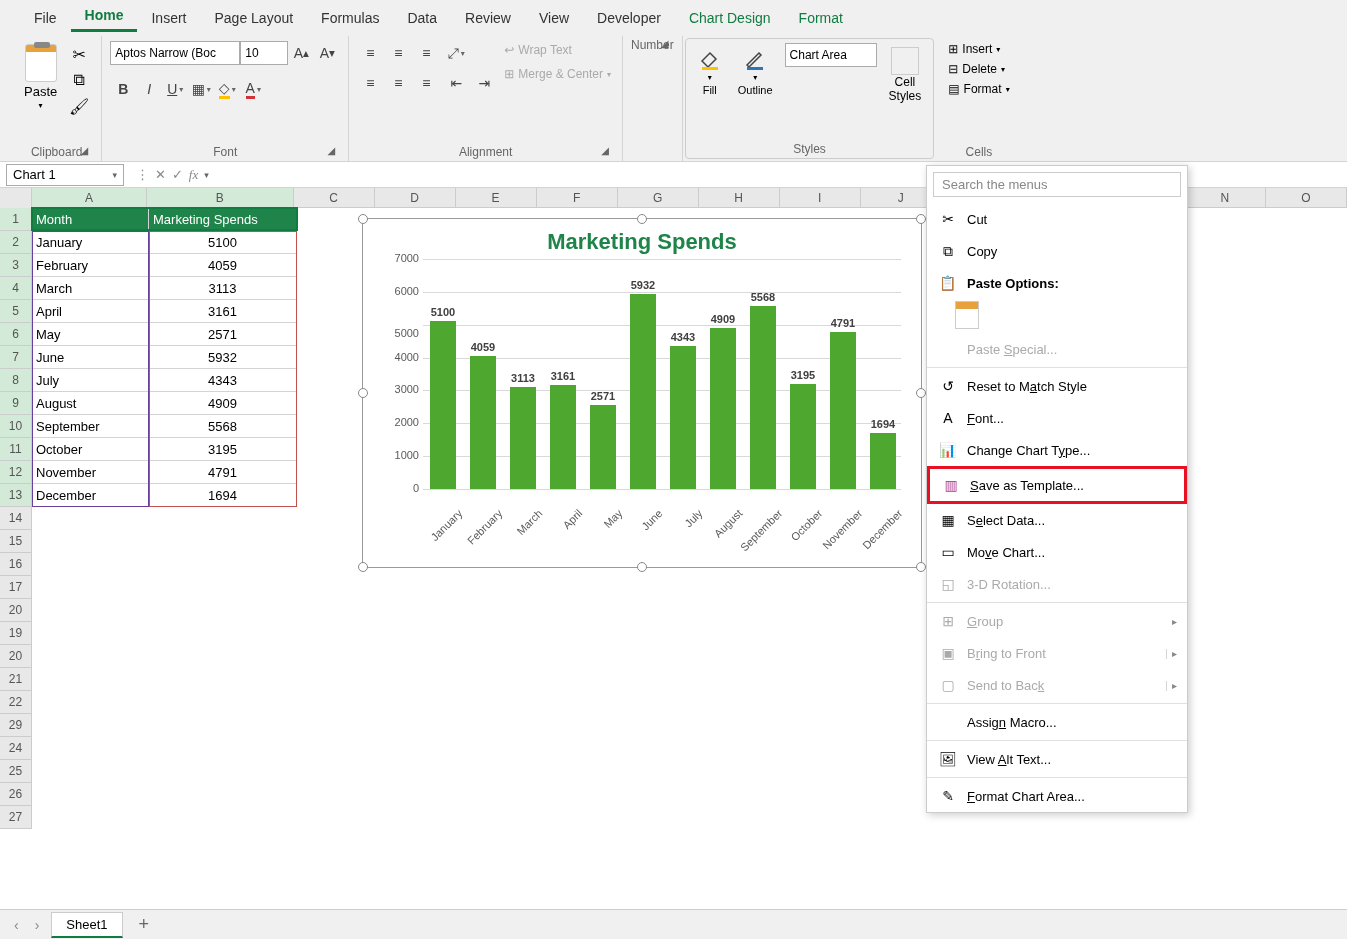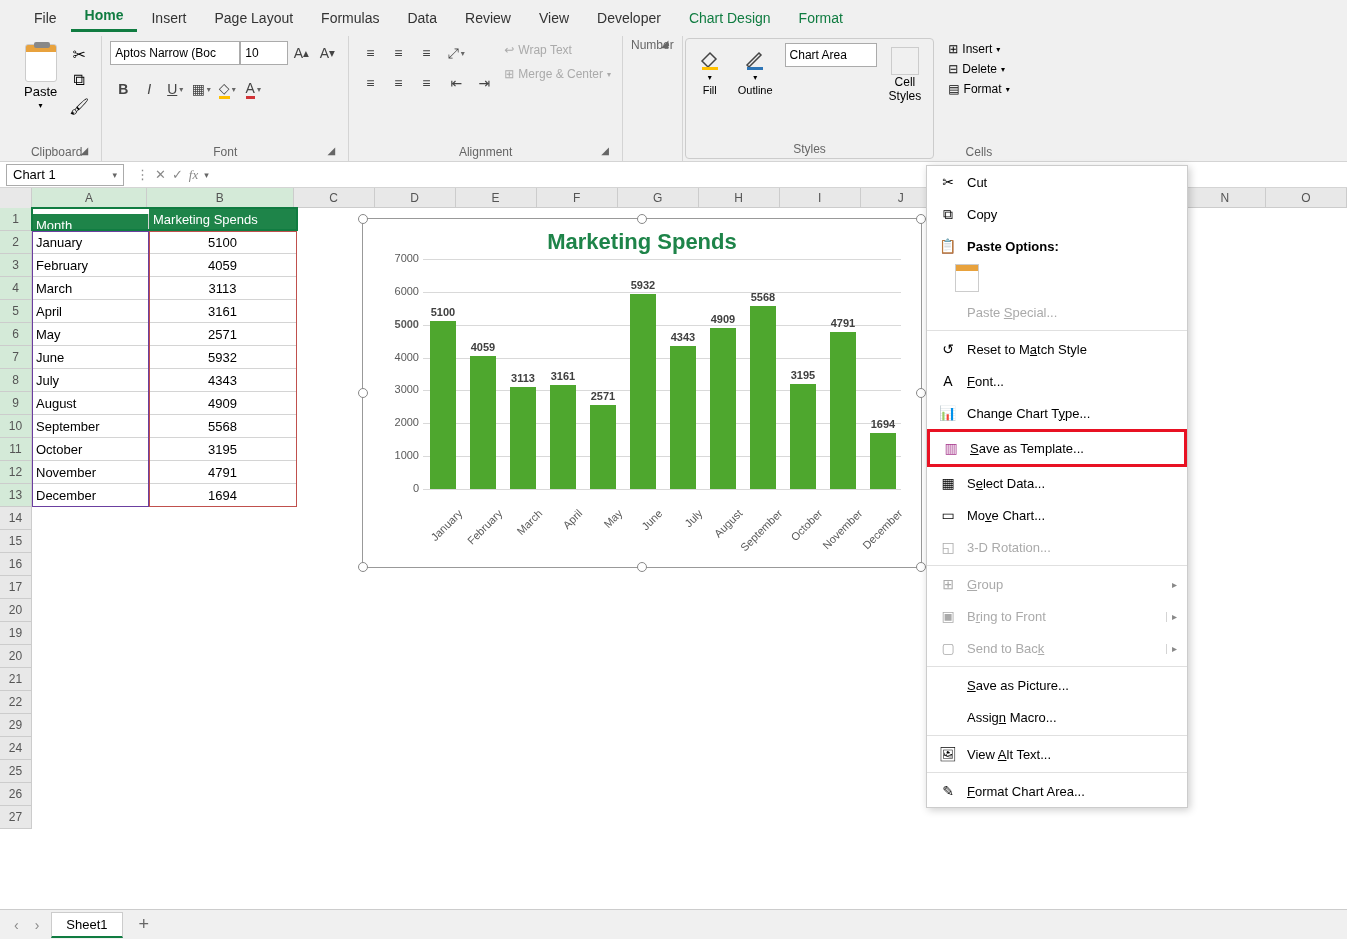--- a/index.html
+++ b/index.html
@@ -325,21 +325,21 @@
       <div class="row-h">20</div>
       <div class="row-h">21</div>
       <div class="row-h">22</div>
       <div class="row-h">29</div>
       <div class="row-h">24</div>
       <div class="row-h">25</div>
       <div class="row-h">26</div>
       <div class="row-h">27</div>
     </div>
   <div class="cells">
-      <div class="cell header" style="left: 0px; top: 0px; width: 117px; margin-top: 6px;">Month</div>
+      <div class="cell header" style="left: 0px; top: 0px; width: 117px;">Month</div>
       <div class="cell header" style="left: 117px; top: 0px; width: 148px;">Marketing Spends</div>
       <div class="cell" style="left: 0px; top: 23px; width: 117px;">January</div>
       <div class="cell num" style="left: 117px; top: 23px; width: 148px;">5100</div>
       <div class="cell" style="left: 0px; top: 46px; width: 117px;">February</div>
       <div class="cell num" style="left: 117px; top: 46px; width: 148px;">4059</div>
       <div class="cell" style="left: 0px; top: 69px; width: 117px;">March</div>
       <div class="cell num" style="left: 117px; top: 69px; width: 148px;">3113</div>
       <div class="cell" style="left: 0px; top: 92px; width: 117px;">April</div>
       <div class="cell num" style="left: 117px; top: 92px; width: 148px;">3161</div>
       <div class="cell" style="left: 0px; top: 115px; width: 117px;">May</div>
@@ -373,21 +373,21 @@
     <div class="chart-handle" style="left:-5px;top:50%;margin-top:-5px;"></div>
     <div class="chart-handle" style="right:-5px;top:50%;margin-top:-5px;"></div>
     <div class="chart-title">Marketing Spends</div>
     <div class="chart-plot">
       <div class="y-axis">
           <div class="y-tick" style="top: 223px;">0</div>
           <div class="y-tick" style="top: 190.143px;">1000</div>
           <div class="y-tick" style="top: 157.286px;">2000</div>
           <div class="y-tick" style="top: 124.429px;">3000</div>
           <div class="y-tick" style="top: 91.5714px;">4000</div>
-          <div class="y-tick" style="top: 59px; font-weight: bold;">5000</div>
+          <div class="y-tick" style="top: 68px;">5000</div>
           <div class="y-tick" style="top: 25.8571px;">6000</div>
           <div class="y-tick" style="top: -7px;">7000</div>
         </div>
     <div class="grid-line" style="top: 230px;"></div>
         <div class="grid-line" style="top: 197.143px;"></div>
         <div class="grid-line" style="top: 164.286px;"></div>
         <div class="grid-line" style="top: 131.429px;"></div>
         <div class="grid-line" style="top: 98.5714px;"></div>
         <div class="grid-line" style="top: 65.7143px;"></div>
         <div class="grid-line" style="top: 32.8571px;"></div>
@@ -428,20 +428,21 @@
         <div class="x-label" style="left: 253px; top: 8px;">August</div>
         <div class="x-label" style="left: 293px; top: 8px;">September</div>
         <div class="x-label" style="left: 333px; top: 8px;">October</div>
         <div class="x-label" style="left: 373px; top: 8px;">November</div>
         <div class="x-label" style="left: 413px; top: 8px;">December</div>
       </div>
   </div>
 </div>
 
 <div class="context-menu" style="left:926px; top:165px;">
+  <div class="search-box">Search the menus</div>
   <div class="menu-item">
       <span class="menu-icon">✂</span>
       <span>Cut</span>
     </div>
   <div class="menu-item">
       <span class="menu-icon">⧉</span>
       <span>Copy</span>
     </div>
   <div class="menu-item section">
       <span class="menu-icon">📋</span>
@@ -491,24 +492,20 @@
       <span class="menu-icon">▣</span>
       <span>B<u>r</u>ing to Front</span>
       <span class="menu-arrow split">▸</span>
     </div>
   <div class="menu-item disabled">
       <span class="menu-icon">▢</span>
       <span>Send to Bac<u>k</u></span>
       <span class="menu-arrow split">▸</span>
     </div>
   <div class="menu-sep"></div>
-  <div class="menu-item">
-      <span class="menu-icon"></span>
-      <span><u>S</u>ave as Picture...</span>
-    </div>
   <div class="menu-item">
       <span class="menu-icon"></span>
       <span>Assig<u>n</u> Macro...</span>
     </div>
   <div class="menu-sep"></div>
   <div class="menu-item">
       <span class="menu-icon">🖼</span>
       <span>View <u>A</u>lt Text...</span>
     </div>
   <div class="menu-sep"></div>

